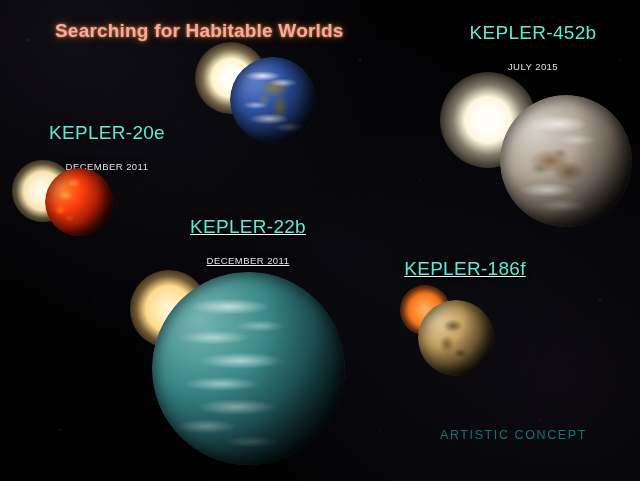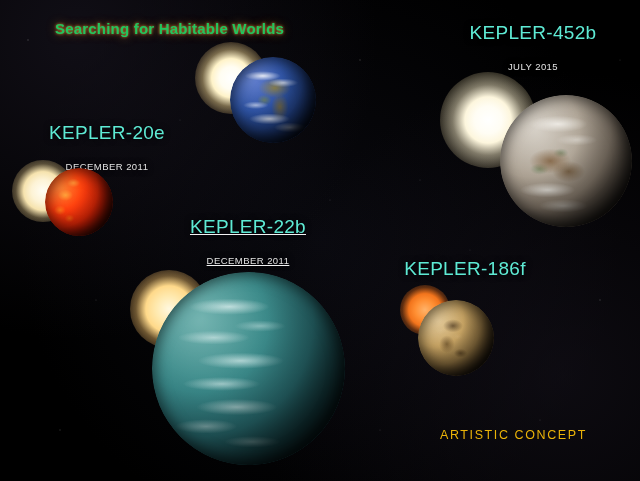--- a/index.html
+++ b/index.html
@@ -28,24 +28,24 @@
       radial-gradient(circle at 50% 50%, rgba(10,10,16,0.9) 0%, #000000 75%),
       #000000;
   }
   .starfield { position:absolute; inset:0; opacity:.55; }
 
   
   .title {
     position: absolute;
     left: 55px;
     top: 20px;
-    font-size: 15px;
+    font-size: 19px;
     font-weight: bold;
     letter-spacing: .2px;
-    color: #22c55e;
+    color: #fca5a5;
     text-shadow: 0 0 10px rgba(238,139,34,0.55), 0 0 3px rgba(255,170,70,0.8);
     white-space: nowrap;
   }
 
   
   .label {
     position: absolute;
     text-align: center;
     color: #f2f2f2;
     white-space: nowrap;
@@ -101,21 +101,21 @@
                 rgba(0,0,0,0.80) 78%,
                 rgba(0,0,0,0.97) 100%);
   }
   .limb {
     box-shadow: inset 0 0 14px 3px rgba(0,0,0,0.55);
   }
 
   
   .credit {
     position: absolute;
-    color: #eab308;
+    color: #0f766e;
     font-size: 12.5px;
     letter-spacing: 1.6px;
     white-space: nowrap;
   }
 </style>
 </head>
 <body>
 
 <div id="stage">
 
@@ -236,21 +236,21 @@
            radial-gradient(ellipse 32% 6% at 46% 46%, rgba(230,246,245,0.65) 0%, rgba(230,246,245,0) 70%),
            radial-gradient(ellipse 28% 5% at 36% 58%, rgba(220,238,237,0.6) 0%, rgba(220,238,237,0) 72%),
            radial-gradient(ellipse 30% 6% at 44% 70%, rgba(226,242,241,0.58) 0%, rgba(226,242,241,0) 70%),
            radial-gradient(ellipse 22% 5% at 28% 80%, rgba(214,234,233,0.5) 0%, rgba(214,234,233,0) 74%),
            radial-gradient(ellipse 18% 4% at 56% 28%, rgba(218,238,237,0.45) 0%, rgba(218,238,237,0) 74%),
            radial-gradient(ellipse 20% 4% at 52% 88%, rgba(210,232,231,0.4) 0%, rgba(210,232,231,0) 74%);"></div>
     <div class="shade"></div>
     <div class="limb"></div>
   </div>
 
-  <div class="label" style="left:372px; top:258px; width:186px;">
+  <div class="label" style="left:372px; top:258px; width:186px;text-decoration:underline;">
     <span class="name">KEPLER-186f</span>
   </div>
 
   <div class="sun" style="left:400px; top:285px; width:50px; height:50px;
               background: radial-gradient(circle at 50% 50%,
                  #ffb36a 0%, #ff8f33 28%, #f2741c 46%,
                  rgba(226,104,20,0.4) 64%, rgba(200,88,16,0.12) 80%,
                  rgba(200,88,16,0) 100%);"></div>
 
   <div class="planet" style="left:418px; top:300px; width:76px; height:76px;">

